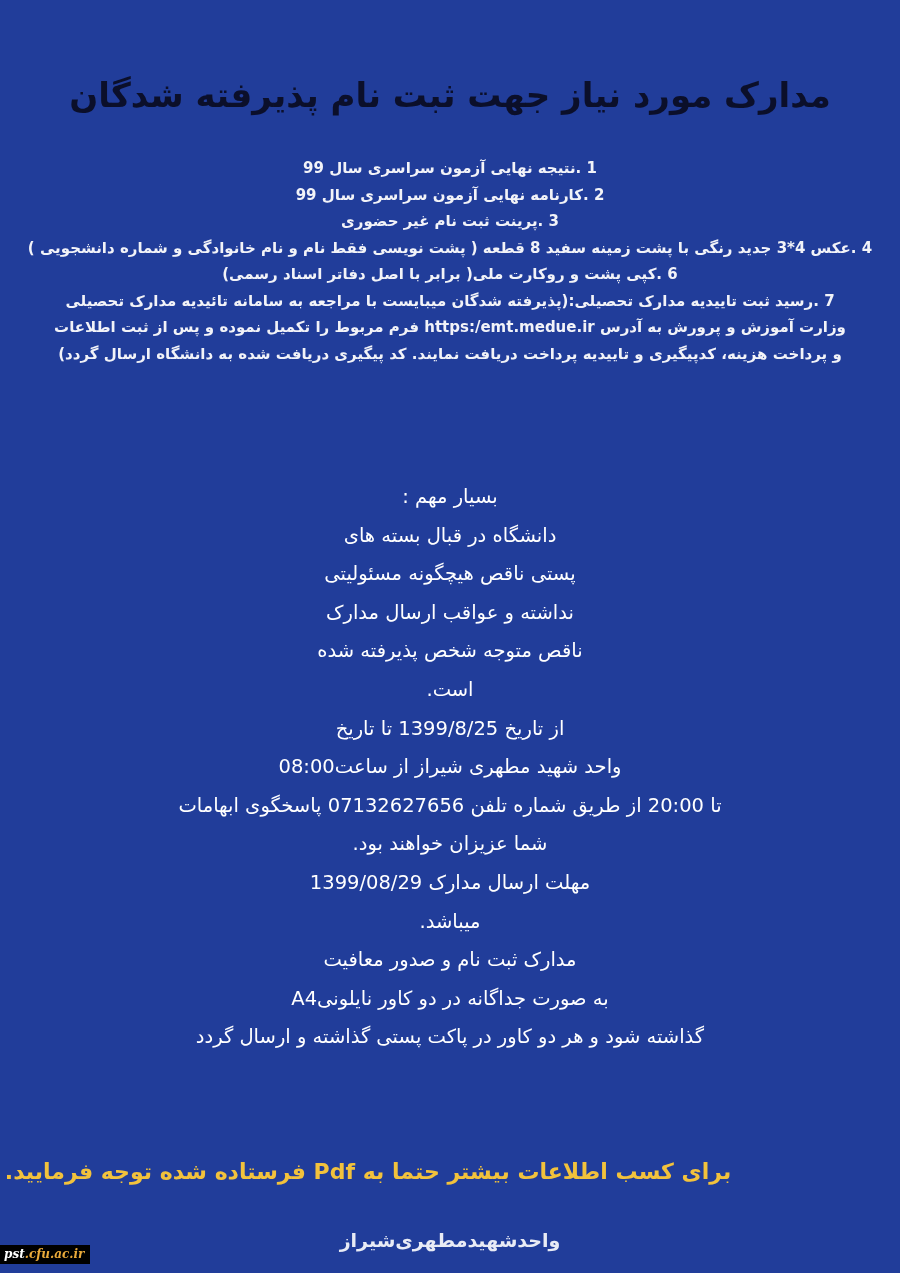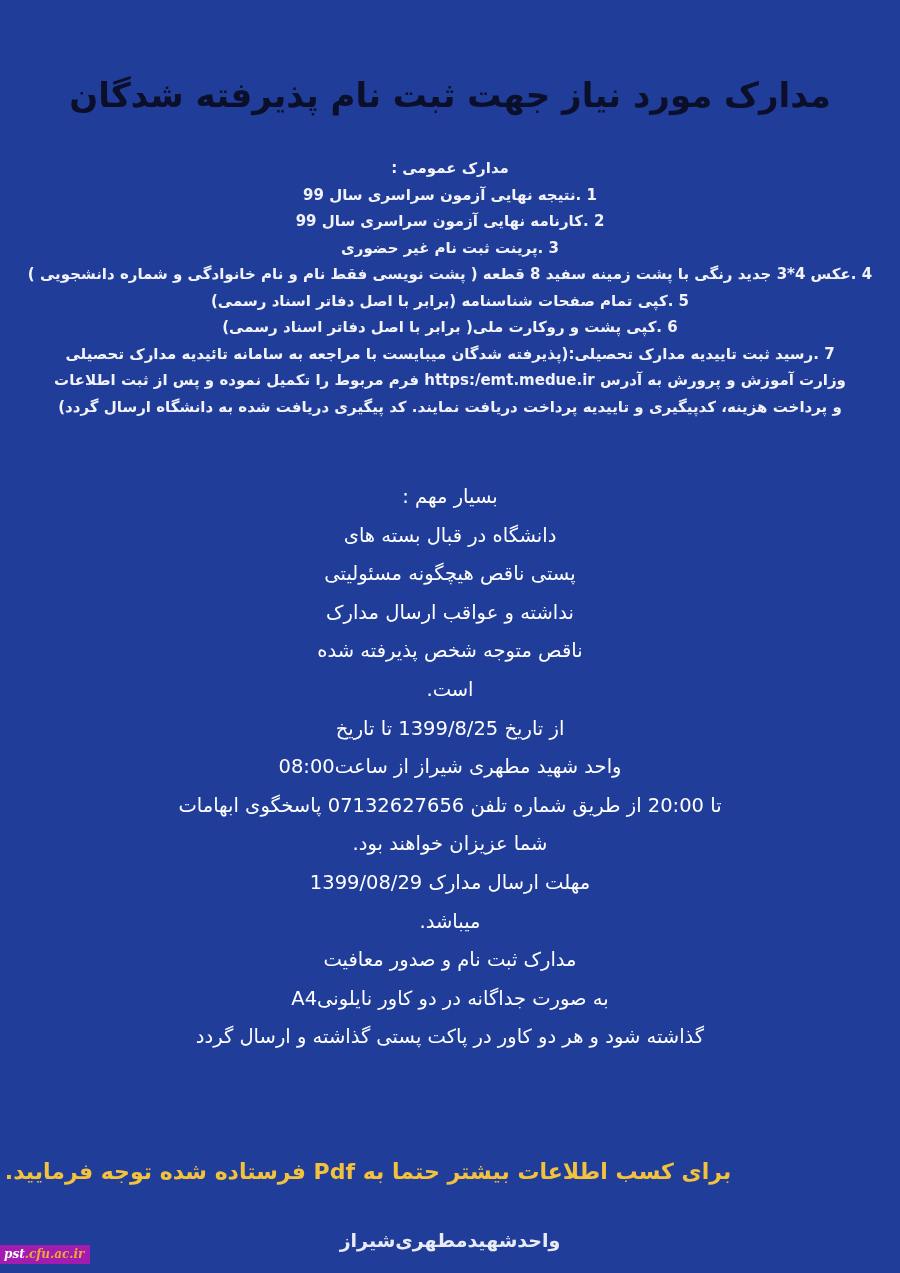--- a/index.html
+++ b/index.html
@@ -78,45 +78,43 @@
       font-size: 19px;
       font-weight: bold;
       line-height: 36px;
     }
     .watermark {
       position: absolute;
       left: 0;
       top: 1245px;
       height: 19px;
       padding: 0 6px 0 4px;
-      background: #a21caf;
+      background: #000000;
       direction: ltr;
       font-family: "DejaVu Serif", serif;
       font-style: italic;
       font-weight: bold;
       font-size: 12px;
       line-height: 19px;
     }
     .watermark .wm-prefix { color: #ffffff; }
     .watermark .wm-domain { color: #e9a93a; }
   </style>
 </head>
 <body>
 
 <div>
 
   <h1 class="title">مدارک مورد نیاز جهت ثبت نام پذیرفته شدگان</h1>
 
   <div class="general">
-    <span class="line">مدارک عمومی :</span>
     <span class="line">1 .نتیجه نهایی آزمون سراسری سال 99</span>
     <span class="line">2 .کارنامه نهایی آزمون سراسری سال 99</span>
     <span class="line">3 .پرینت ثبت نام غیر حضوری</span>
     <span class="line">4 .عکس 4*3 جدید رنگی با پشت زمینه سفید 8 قطعه ( پشت نویسی فقط نام و نام خانوادگی و شماره دانشجویی )</span>
-    <span class="line">5 .کپی تمام صفحات شناسنامه (برابر با اصل دفاتر اسناد رسمی)</span>
     <span class="line">6 .کپی پشت و روکارت ملی( برابر با اصل دفاتر اسناد رسمی)</span>
     <span class="line">7 .رسید ثبت تاییدیه مدارک تحصیلی:(پذیرفته شدگان میبایست با مراجعه به سامانه تائیدیه مدارک تحصیلی</span>
     <span class="line">وزارت آموزش و پرورش به آدرس https:/emt.medue.ir فرم مربوط را تکمیل نموده و پس از ثبت اطلاعات</span>
     <span class="line">و پرداخت هزینه، کدپیگیری و تاییدیه پرداخت دریافت نمایند. کد پیگیری دریافت شده به دانشگاه ارسال گردد)</span>
   </div>
 
   <div class="important">
     <span class="line">بسیار مهم :</span>
     <span class="line">دانشگاه در قبال بسته های</span>
     <span class="line">پستی ناقص هیچگونه مسئولیتی</span>

